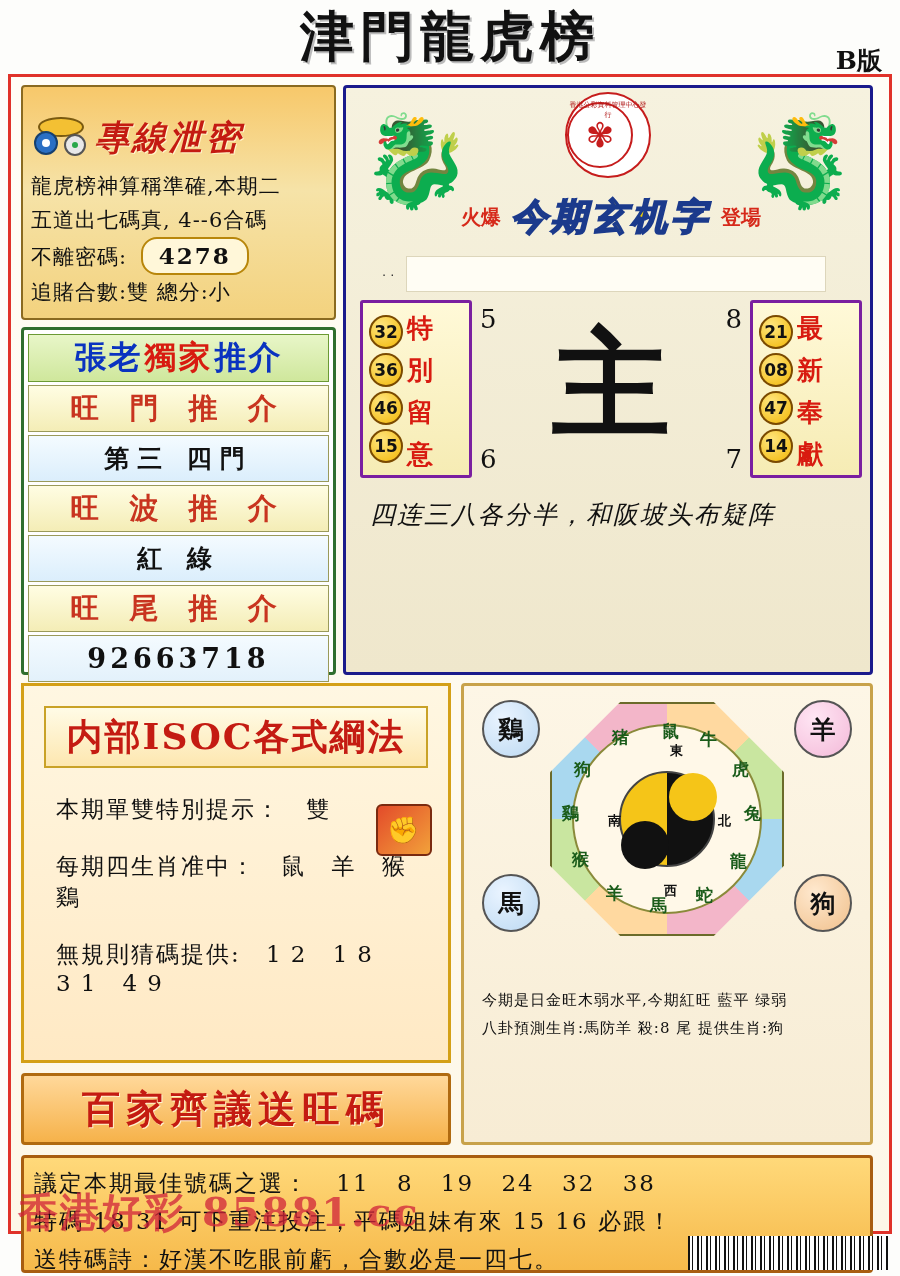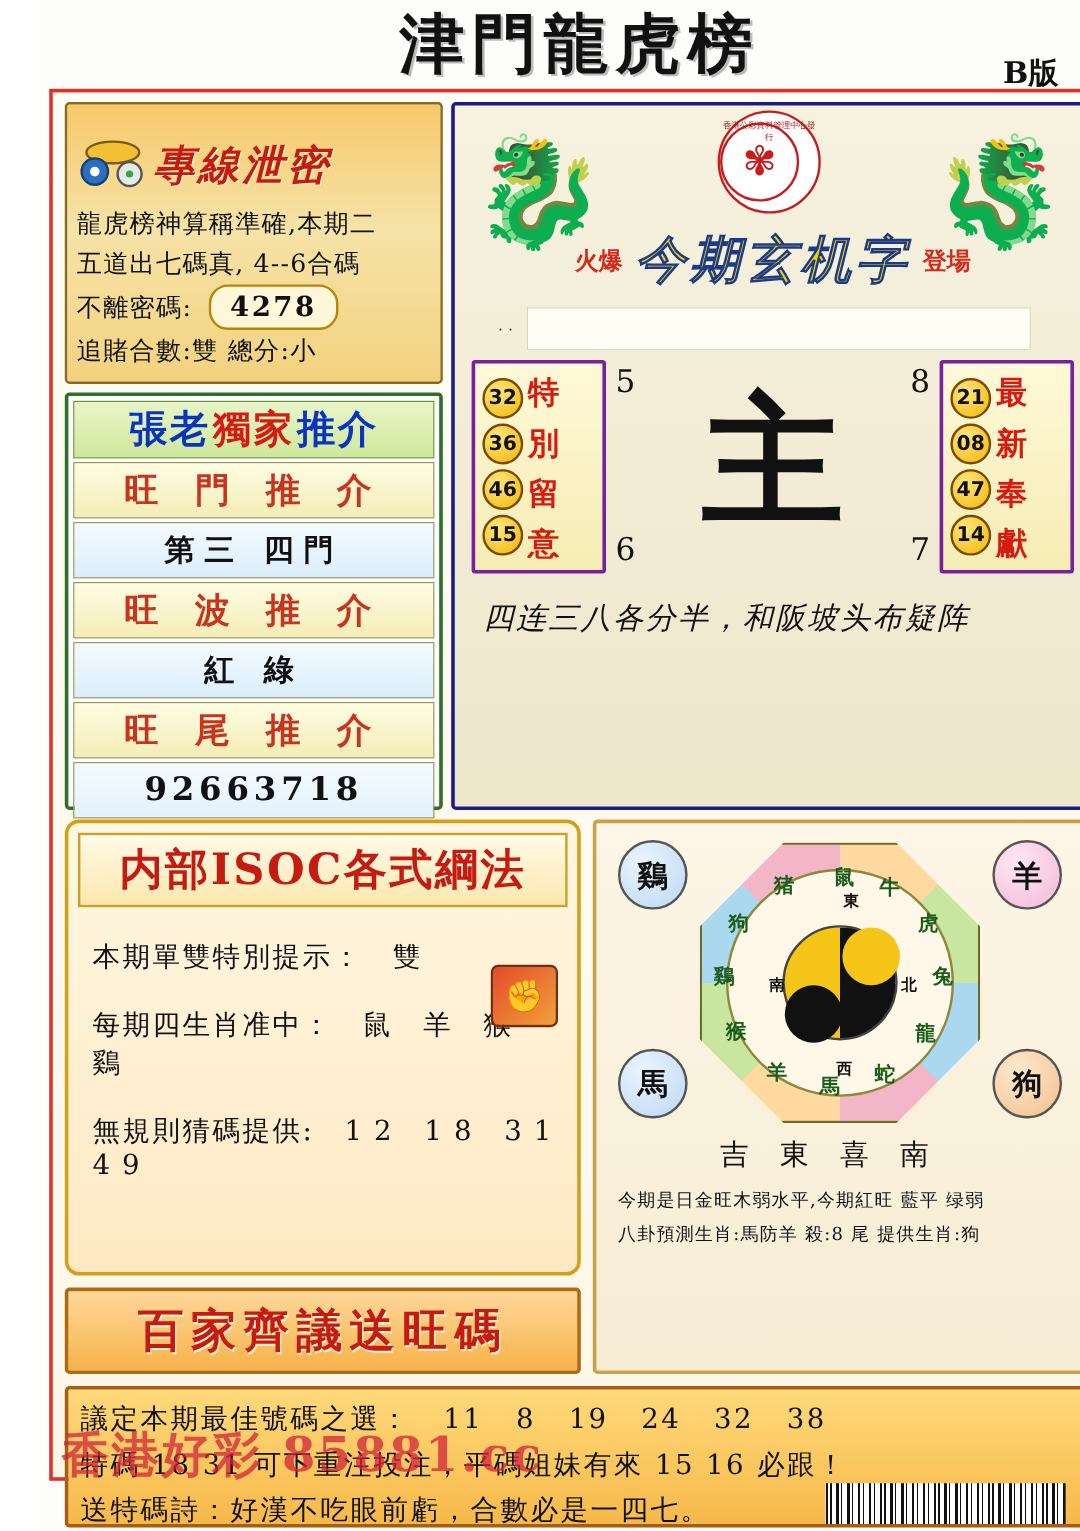--- a/index.html
+++ b/index.html
@@ -7,21 +7,20 @@
   body {
     width:900px; height:1276px;
     font-family:"DejaVu Sans","Liberation Sans",sans-serif;
     background:#ffffff;
     position:relative;
     overflow:hidden;
   }
   .page {
     position:absolute; inset:0;
     background:#fdfdfb;
-    margin-left:33px;
   }
   
   .masthead {
     position:absolute; top:4px; left:0; width:900px; height:70px;
     text-align:center;
   }
   .masthead .title {
     font-family:"DejaVu Serif","Liberation Serif",serif;
     font-size:54px; font-weight:bold; letter-spacing:6px;
     color:#111; line-height:64px;
@@ -121,21 +120,21 @@
   .dragonrow { position:absolute; top:20px; left:0; width:100%; height:120px; }
   .dragon { position:absolute; font-size:90px; color:#3b7a46; opacity:.95; }
   .banner {
     position:absolute; top:98px; left:22px; width:486px; height:62px;
     display:flex; align-items:center; justify-content:center; gap:10px;
   }
   .banner .flame { color:#d6291a; font-size:20px; font-weight:bold;
     font-family:"DejaVu Serif","Liberation Serif",serif;}
   .banner .main {
     font-family:"DejaVu Serif","Liberation Serif",serif;
-    font-size:42px; font-weight:normal; font-style:italic; color:#f2d100;
+    font-size:36px; font-weight:bold; font-style:italic; color:#f2d100;
     -webkit-text-stroke:2px #1b3a8c; letter-spacing:4px;
   }
   .blankbar {
     position:absolute; top:168px; left:60px; width:420px; height:36px;
     background:#fffdf4; border:1px solid #ddd6bb;
   }
   .dotleft { position:absolute; top:180px; left:36px; font-size:13px; color:#333; }
   .midrow {
     position:absolute; top:212px; left:14px; width:502px; height:180px;
     display:flex; justify-content:space-between; align-items:flex-start;
@@ -177,21 +176,21 @@
   .poem {
     position:absolute; top:400px; left:24px; width:480px;
     font-family:"DejaVu Serif","Liberation Serif",serif;
     font-size:25px; color:#111; line-height:54px; letter-spacing:2px;
     font-style:italic;
   }
   
   .isoc {
     left:10px; top:606px; width:430px; height:380px;
     background:linear-gradient(180deg,#fff7e2,#ffe9c4);
-    border:3px solid #d4a017; border-radius:12px; padding:8px;
+    border:3px solid #d4a017; border-radius:0; padding:20px;
   }
   .isoc-title {
     height:62px; background:linear-gradient(180deg,#fffbe6,#fde7b0);
     border:2px solid #c9a227; display:flex; align-items:center; justify-content:center;
     font-family:"DejaVu Serif","Liberation Serif",serif;
     font-size:36px; font-weight:bold; color:#c41b12; letter-spacing:2px;
   }
   .isoc-line {
     font-family:"DejaVu Serif","Liberation Serif",serif;
     font-size:23px; color:#111; margin:26px 0 0 12px; letter-spacing:2px;
@@ -450,23 +449,20 @@
         <div class="wz" style="left:180px;top:148px;">龍</div>
         <div class="wz" style="left:146px;top:182px;">蛇</div>
         <div class="wz" style="left:100px;top:192px;">馬</div>
         <div class="wz" style="left:56px;top:180px;">羊</div>
         <div class="wz" style="left:22px;top:146px;">猴</div>
         <div class="wz" style="left:12px;top:100px;">鷄</div>
         <div class="wz" style="left:24px;top:56px;">狗</div>
         <div class="wz" style="left:62px;top:24px;">猪</div>
       </div>
 
-      <div class="zbottom">
-        <span>吉東</span><span>喜南</span>
-      </div>
       <div class="znote">
         <div>今期是日金旺木弱水平,今期紅旺 藍平 绿弱</div>
         <div>八卦預測生肖:馬防羊  殺:8 尾  提供生肖:狗</div>
       </div>
     </div>
 
     <div class="box summary">
       <div class="sum-line">
         <span>議定本期最佳號碼之選：</span>
         <span class="sp"></span><span>11</span>

